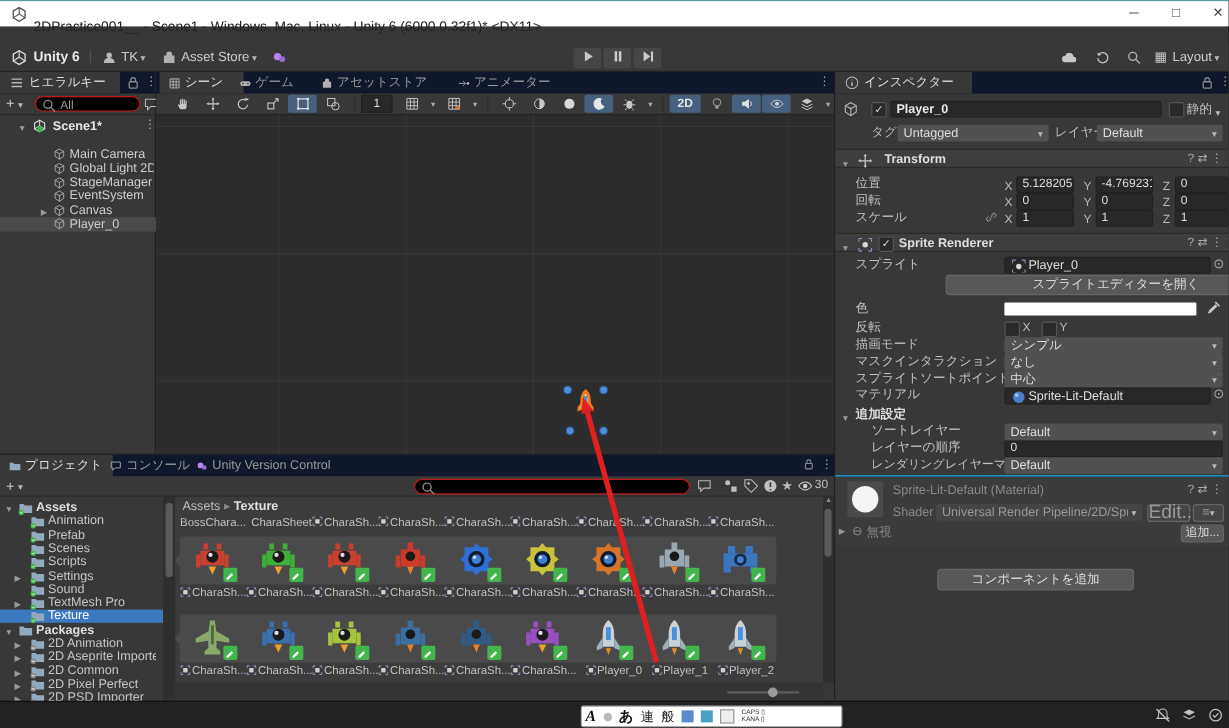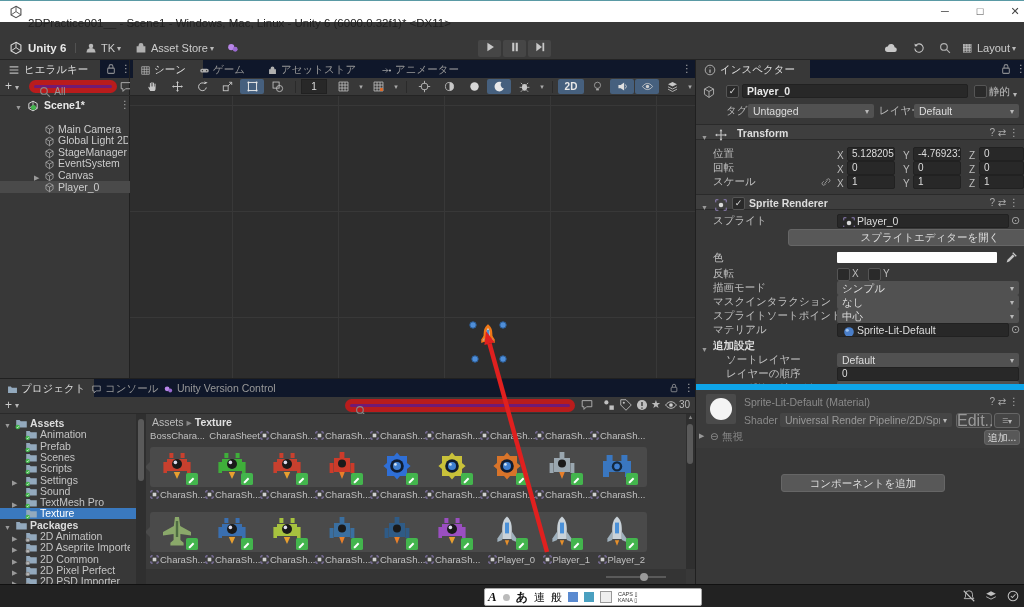--- a/index.html
+++ b/index.html
@@ -21,21 +21,21 @@
   .tbtn{position:absolute;top:2px;height:17px;border-radius:2px;background:#464646;text-align:center;}
   .car{color:#b8b8b8;font-size:8px;}
   
   .tabstrip{position:absolute;left:0;top:0;right:0;height:18px;background:#0f172a;}
   .tab{position:absolute;top:0;height:18px;line-height:18px;padding:0 7px;color:#999;font-size:10.5px;white-space:nowrap;}
   .tab.on{background:#383838;color:#ddd;}
   .kebab{color:#aaa;font-size:10px;}
   .lockic{opacity:.8;}
   
   #hier{left:0;top:60px;width:130px;height:318px;background:#383838;border-right:1px solid #202020;box-sizing:border-box;}
-  .srchpill{position:absolute;background:#701a75;border:5px solid #b91c1c;border-radius:7px;height:13px;line-height:12px;color:#999;font-size:10px;padding:0 4px;box-sizing:border-box;}
+  .srchpill{position:absolute;background:#000000;border:1px solid #b91c1c;border-radius:7px;height:13px;line-height:12px;color:#999;font-size:10px;padding:0 4px;box-sizing:border-box;}
   .hrow{position:absolute;left:0;width:130px;height:12px;line-height:12px;font-size:10.5px;color:#ccc;}
   .hrow.sel{background:#4a4a4a;}
   .trow{position:absolute;left:0;width:136px;height:11px;line-height:11px;font-size:10.5px;color:#c4c4c4;}
   .trow.sel{background:#3a79bf;color:#fff;}
   .fold{position:absolute;font-size:7px;color:#999;}
   
   #center{left:130px;top:60px;width:565px;height:318px;background:#2d2d2d;}
   #scenetools{position:absolute;left:0;top:18px;width:565px;height:18px;background:#383838;border-bottom:1px solid #242424;box-sizing:border-box;display:flex;align-items:center;padding-left:10px;}
   .stb{width:24px;height:15px;border-radius:2px;display:flex;align-items:center;justify-content:center;margin-right:1px;flex:none;}
   .stb.on{background:#46607e;}
@@ -1098,21 +1098,21 @@
       <div class="nf" style="left:141px;top:1px;width:182px;">0</div>
     </div>
     <div class="irow" style="top:320px;">
       <span class="ilab ilab2" style="font-size:10px;">レンダリングレイヤーマスク</span>
       <div class="dd" style="left:141px;top:1px;width:182px;">
           <span>Default</span>
           <span class="car">▾</span>
         </div>
     </div>
 
-    <div class="ab" style="top:324px;left:0;width:329px;height:58px;border-top:6px solid #0ea5e9;background:#3b3b3b;">
+    <div class="ab" style="top:336px;left:0;width:329px;height:58px;border-top:1px solid #0ea5e9;background:#3b3b3b;">
       <div class="ab" style="left:10px;top:4px;width:30px;height:30px;background:#4a4a4a;border-radius:2px;">
         <div class="ab" style="left:4px;top:4px;width:22px;height:22px;border-radius:11px;background:#f4f4f4;"></div>
       </div>
       <span class="ab dim nw" style="left:48px;top:6px;max-width:200px;font-size:10.5px;">Sprite-Lit-Default (Material)</span>
       <span class="hicons" style="top:6px;"><span>?</span> <span>⇄</span> <span>⋮</span></span>
       <span class="ab dim" style="left:48px;top:24px;font-size:10.5px;">Shader</span>
       <div class="dd ddim nw" style="left:84px;top:23px;width:172px;">
           <span class="nw" style="max-width:155px;">Universal Render Pipeline/2D/Sprite-Lit-I</span>
           <span class="car">▾</span>
         </div>

